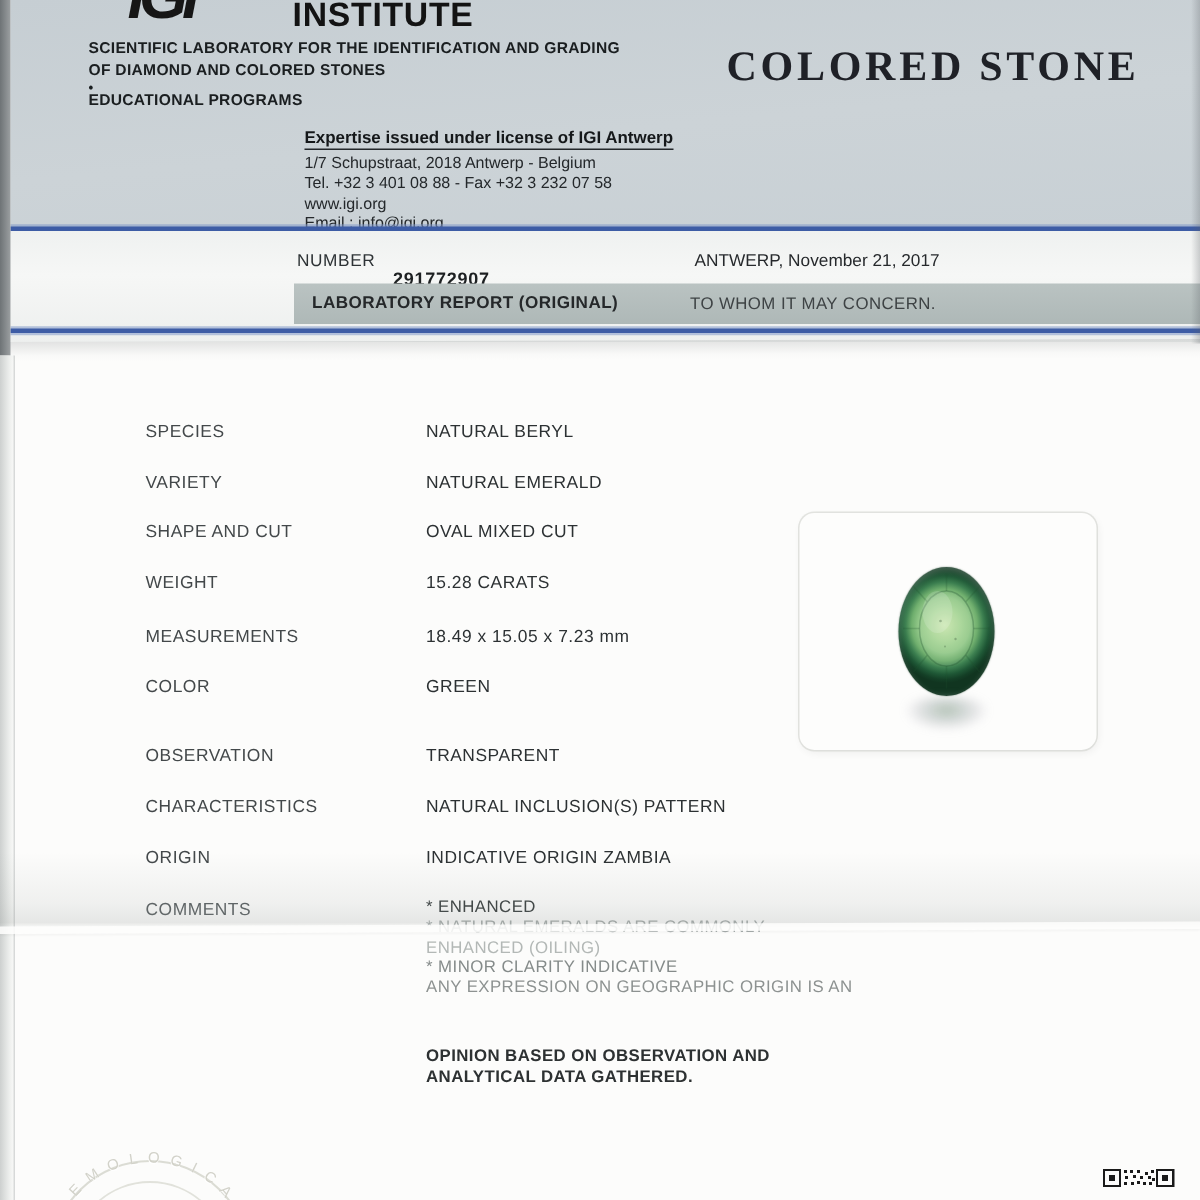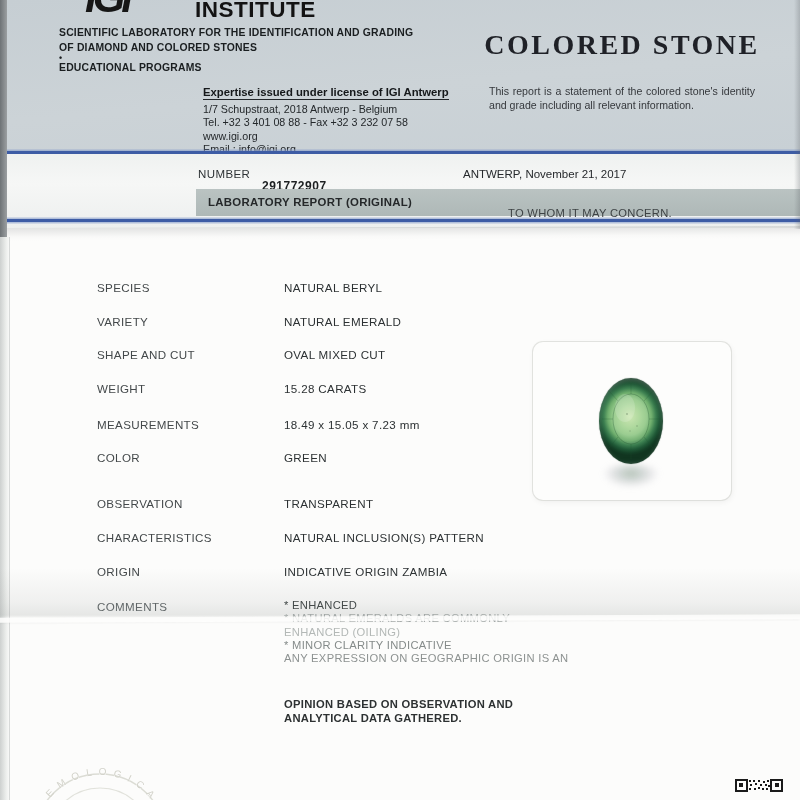--- a/index.html
+++ b/index.html
@@ -46,21 +46,21 @@
 
   
   .num-panel{left:7px;top:154px;width:793px;height:74px;
      background:linear-gradient(180deg,#eff1f0,#f6f7f6 40%,#edefee);}
   .num-label{left:191px;top:14px;font-size:11.5px;letter-spacing:0.4px;color:#2e3336;}
   .num-value{left:255px;top:13px;font-size:12px;font-weight:700;letter-spacing:0.5px;color:#1d2022;margin-top:12px;}
   .place-date{left:456px;top:14px;font-size:11.5px;color:#26292c;}
   .gray-bar{left:189px;top:35px;width:604px;height:27px;
      background:linear-gradient(180deg,#bac3c2,#aeb8b7);}
   .bar-title{left:12px;top:7px;font-size:11.4px;font-weight:700;letter-spacing:0.3px;color:#25282a;}
-  .bar-concern{left:264px;top:18px;font-size:11.2px;letter-spacing:0.3px;color:#3e4345;margin-left:48px;}
+  .bar-concern{left:264px;top:8px;font-size:11.2px;letter-spacing:0.3px;color:#3e4345;}
   .sheet-edge{left:0;top:227px;width:100%;height:13px;pointer-events:none;
      background:linear-gradient(180deg,rgba(90,95,97,0.16),rgba(90,95,97,0.02) 70%,rgba(90,95,97,0));
      transform:rotate(-0.15deg);}
 
   
   .frow{left:97px;height:15px;font-size:11.6px;letter-spacing:0.35px;white-space:nowrap;}
   .flabel{position:static;color:#43484a;}
   .fval{left:187px;top:0;color:#2c3133;}
   .r0{top:281px}.r1{top:315px}.r2{top:348px}.r3{top:382px}.r4{top:418px}
   .r5{top:451px}.r6{top:497px}.r7{top:531px}.r8{top:565px}
@@ -116,21 +116,20 @@
     <div class="license-block">
       <div class="license">Expertise issued under license of IGI Antwerp</div>
       <div class="addr">1/7 Schupstraat, 2018 Antwerp - Belgium</div>
       <div class="addr">Tel. +32 3 401 08 88 - Fax +32 3 232 07 58</div>
       <div class="addr">www.igi.org</div>
       <div class="addr">Email : info@igi.org</div>
       <div class="addr small">igiworldwide.com</div>
     </div>
     <div class="title-block">
       <div class="rtitle">COLORED STONE</div>
-      <div class="statement">This report is a statement of the colored stone's identity and grade including all relevant information.</div>
     </div>
   </div>
 
   <div class="bline l1"></div>
 
   <div class="num-panel">
     <span class="num-label">NUMBER</span>
     <span class="num-value">291772907</span>
     <span class="place-date">ANTWERP, November 21, 2017</span>
     <div class="gray-bar">

